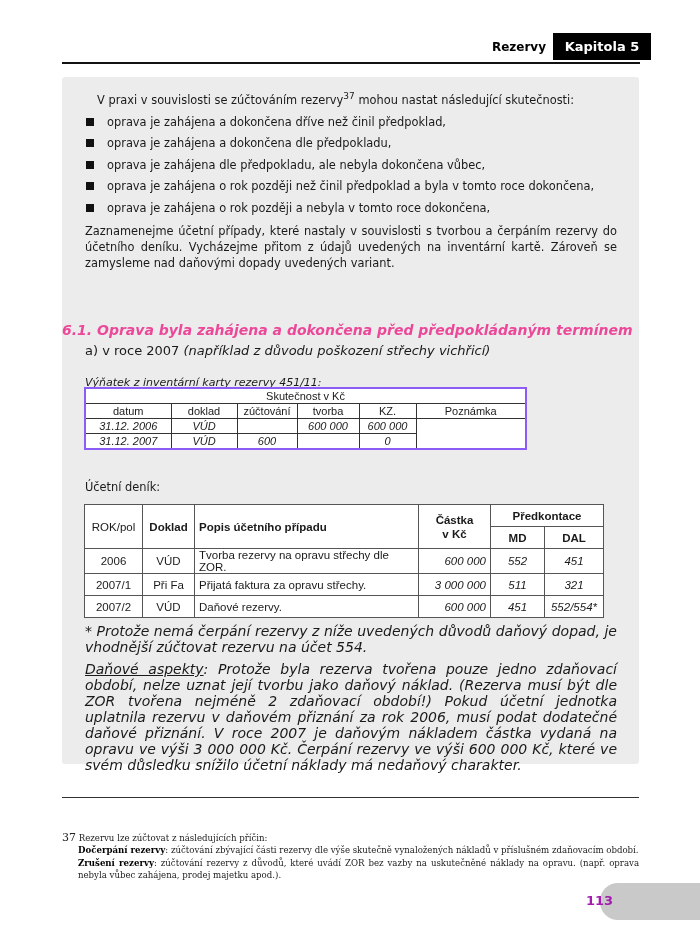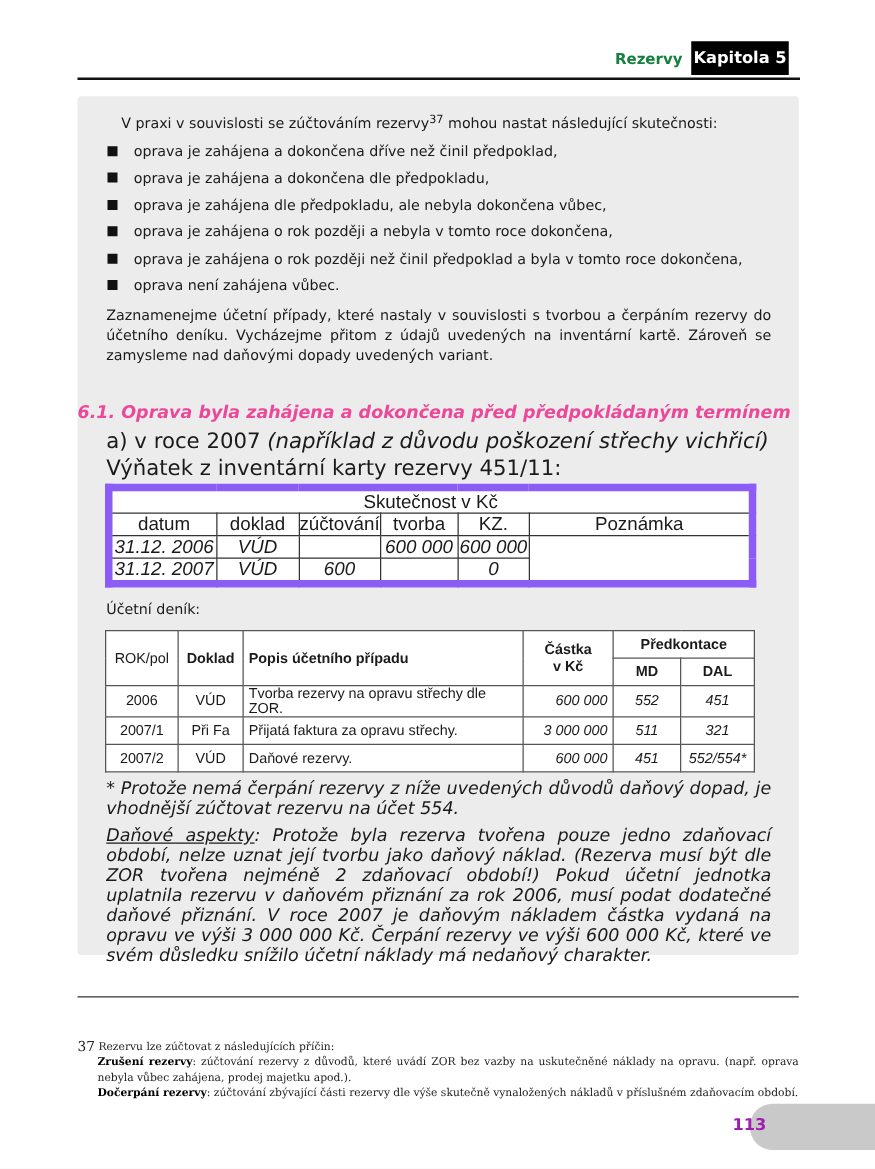--- a/index.html
+++ b/index.html
@@ -5,24 +5,24 @@
   html, body { margin: 0; padding: 0; }
   body {
     width: 700px; height: 935px; background: #ffffff; position: relative; overflow: hidden;
     font-family: "DejaVu Sans", sans-serif; color: #1a1a1a;
   }
   .header {
     position: absolute; top: 33px; left: 0; width: 700px; height: 30px;
   }
   .header-section {
     position: absolute; right: 154px; top: 7px; font-size: 12px; font-weight: bold;
-    font-family: "DejaVu Sans", sans-serif; color: #15803d;
+    font-family: "DejaVu Sans", sans-serif; color: #000000;
   }
   .header-chapter {
-    position: absolute; left: 553px; top: 0; width: 78px; height: 27px; background: #000;
+    position: absolute; left: 553px; top: 0; width: 98px; height: 27px; background: #000;
     color: #fff; font-size: 13px; font-weight: bold; line-height: 27px; text-align: center;
     font-family: "DejaVu Sans", sans-serif;
   }
   .header-rule {
     position: absolute; left: 62px; top: 29px; width: 578px; height: 2px; background: #111;
   }
   .panel {
     position: absolute; left: 62px; top: 77px; width: 577px; height: 687px; background: #ececec;
     border-radius: 3px;
   }
@@ -34,28 +34,28 @@
   ul.bullets { list-style: none; margin: 0; padding: 0; }
   ul.bullets li { position: relative; padding-left: 22px; height: 21.5px; line-height: 16px; }
   ul.bullets li .sq {
     position: absolute; left: 1px; top: 4px; width: 8px; height: 8px; background: #111;
   }
   .para { margin: 2px 0 0 0; text-align: justify; line-height: 16px; }
   .section-title {
     position: absolute; left: 62px; top: 322px; font-size: 14px; font-style: italic; font-weight: bold;
     color: #ec4899;
   }
-  .sub-a { position: absolute; left: 85px; top: 343px; font-size: 17px; }
+  .sub-a { position: absolute; left: 85px; top: 343px; font-size: 13px; }
   .sub-a i { font-style: italic; }
-  .excerpt-label { position: absolute; left: 85px; top: 365px; font-size: 17px; }
+  .excerpt-label { position: absolute; left: 85px; top: 376px; font-size: 11px; font-style: italic; }
 
   table.inv {
-    position: absolute; left: 84px; top: 387px; width: 521px; border-collapse: collapse;
-    font-family: "Liberation Sans", sans-serif; font-size: 15px; background: #fff;
-    border: 6px solid #8b5cf6;
+    position: absolute; left: 84px; top: 387px; width: 443px; border-collapse: collapse;
+    font-family: "Liberation Sans", sans-serif; font-size: 11px; background: #fff;
+    border: 2px solid #8b5cf6;
   }
   table.inv td { border: 1px solid #333; text-align: center; height: 14px; padding: 0; }
   table.inv td.it { font-style: italic; }
 
   .journal-label { position: absolute; left: 85px; top: 480px; font-size: 11.4px; }
 
   table.journal {
     position: absolute; left: 84px; top: 504px; width: 520px; border-collapse: collapse;
     font-family: "Liberation Sans", sans-serif; font-size: 11.5px; background: #fff;
   }
@@ -101,23 +101,22 @@
 <div class="panel"></div>
 
 <div class="content">
   <p class="intro">
     <span>V praxi v souvislosti se zúčtováním rezervy</span><sup>37</sup><span> mohou nastat následující skutečnosti:</span>
   </p>
   <ul class="bullets">
     <li><span class="sq"></span><span>oprava je zahájena a dokončena dříve než činil předpoklad,</span></li>
     <li><span class="sq"></span><span>oprava je zahájena a dokončena dle předpokladu,</span></li>
     <li><span class="sq"></span><span>oprava je zahájena dle předpokladu, ale nebyla dokončena vůbec,</span></li>
+    <li><span class="sq"></span><span>oprava je zahájena o rok později než činil předpoklad a byla v tomto roce dokončena,</span></li>
     <li><span class="sq"></span><span>oprava je zahájena o rok později a nebyla v tomto roce dokončena,</span></li>
-    <li><span class="sq"></span><span>oprava je zahájena o rok později než činil předpoklad a byla v tomto roce dokončena,</span></li>
-    <li><span class="sq"></span><span>oprava není zahájena vůbec.</span></li>
   </ul>
   <p class="para">Zaznamenejme účetní případy, které nastaly v souvislosti s tvorbou a čerpáním rezervy do účetního deníku. Vycházejme přitom z údajů uvedených na inventární kartě. Zároveň se zamysleme nad daňovými dopady uvedených variant.</p>
 </div>
 
 <div class="section-title">6.1. Oprava byla zahájena a dokončena před předpokládaným termínem</div>
 <div class="sub-a">
   <span>a)  v roce 2007 </span><i>(například z důvodu poškození střechy vichřicí)</i>
 </div>
 <div class="excerpt-label">Výňatek z inventární karty rezervy 451/11:</div>
 
@@ -218,19 +217,19 @@
   <p><span class="u">Daňové aspekty</span><span>: Protože byla rezerva tvořena pouze jedno zdaňovací období, nelze uznat její tvorbu jako daňový náklad. (Rezerva musí být dle ZOR tvořena nejméně 2 zdaňovací období!) Pokud účetní jednotka uplatnila rezervu v daňovém přiznání za rok 2006, musí podat dodatečné daňové přiznání. V roce 2007 je daňovým nákladem částka vydaná na opravu ve výši 3 000 000 Kč. Čerpání rezervy ve výši 600 000 Kč, které ve svém důsledku snížilo účetní náklady má nedaňový charakter.</span></p>
 </div>
 
 <div class="fn-rule"></div>
 <div class="footnotes">
   <div>
     <span class="fn-num">37</span>
     <span>Rezervu lze zúčtovat z následujících příčin:</span>
   </div>
   <div class="fn-body">
+    <div><b>Dočerpání rezervy</b><span>: zúčtování zbývající části rezervy dle výše skutečně vynaložených nákladů v příslušném zdaňovacím období.</span></div>
     <div><b>Zrušení rezervy</b><span>: zúčtování rezervy z důvodů, které uvádí ZOR bez vazby na uskutečněné náklady na opravu. (např. oprava nebyla vůbec zahájena, prodej majetku apod.).</span></div>
-    <div><b>Dočerpání rezervy</b><span>: zúčtování zbývající části rezervy dle výše skutečně vynaložených nákladů v příslušném zdaňovacím období.</span></div>
   </div>
 </div>
 
 <div class="page-tab"></div>
 <div class="page-num">113</div>
 
 </body></html>

